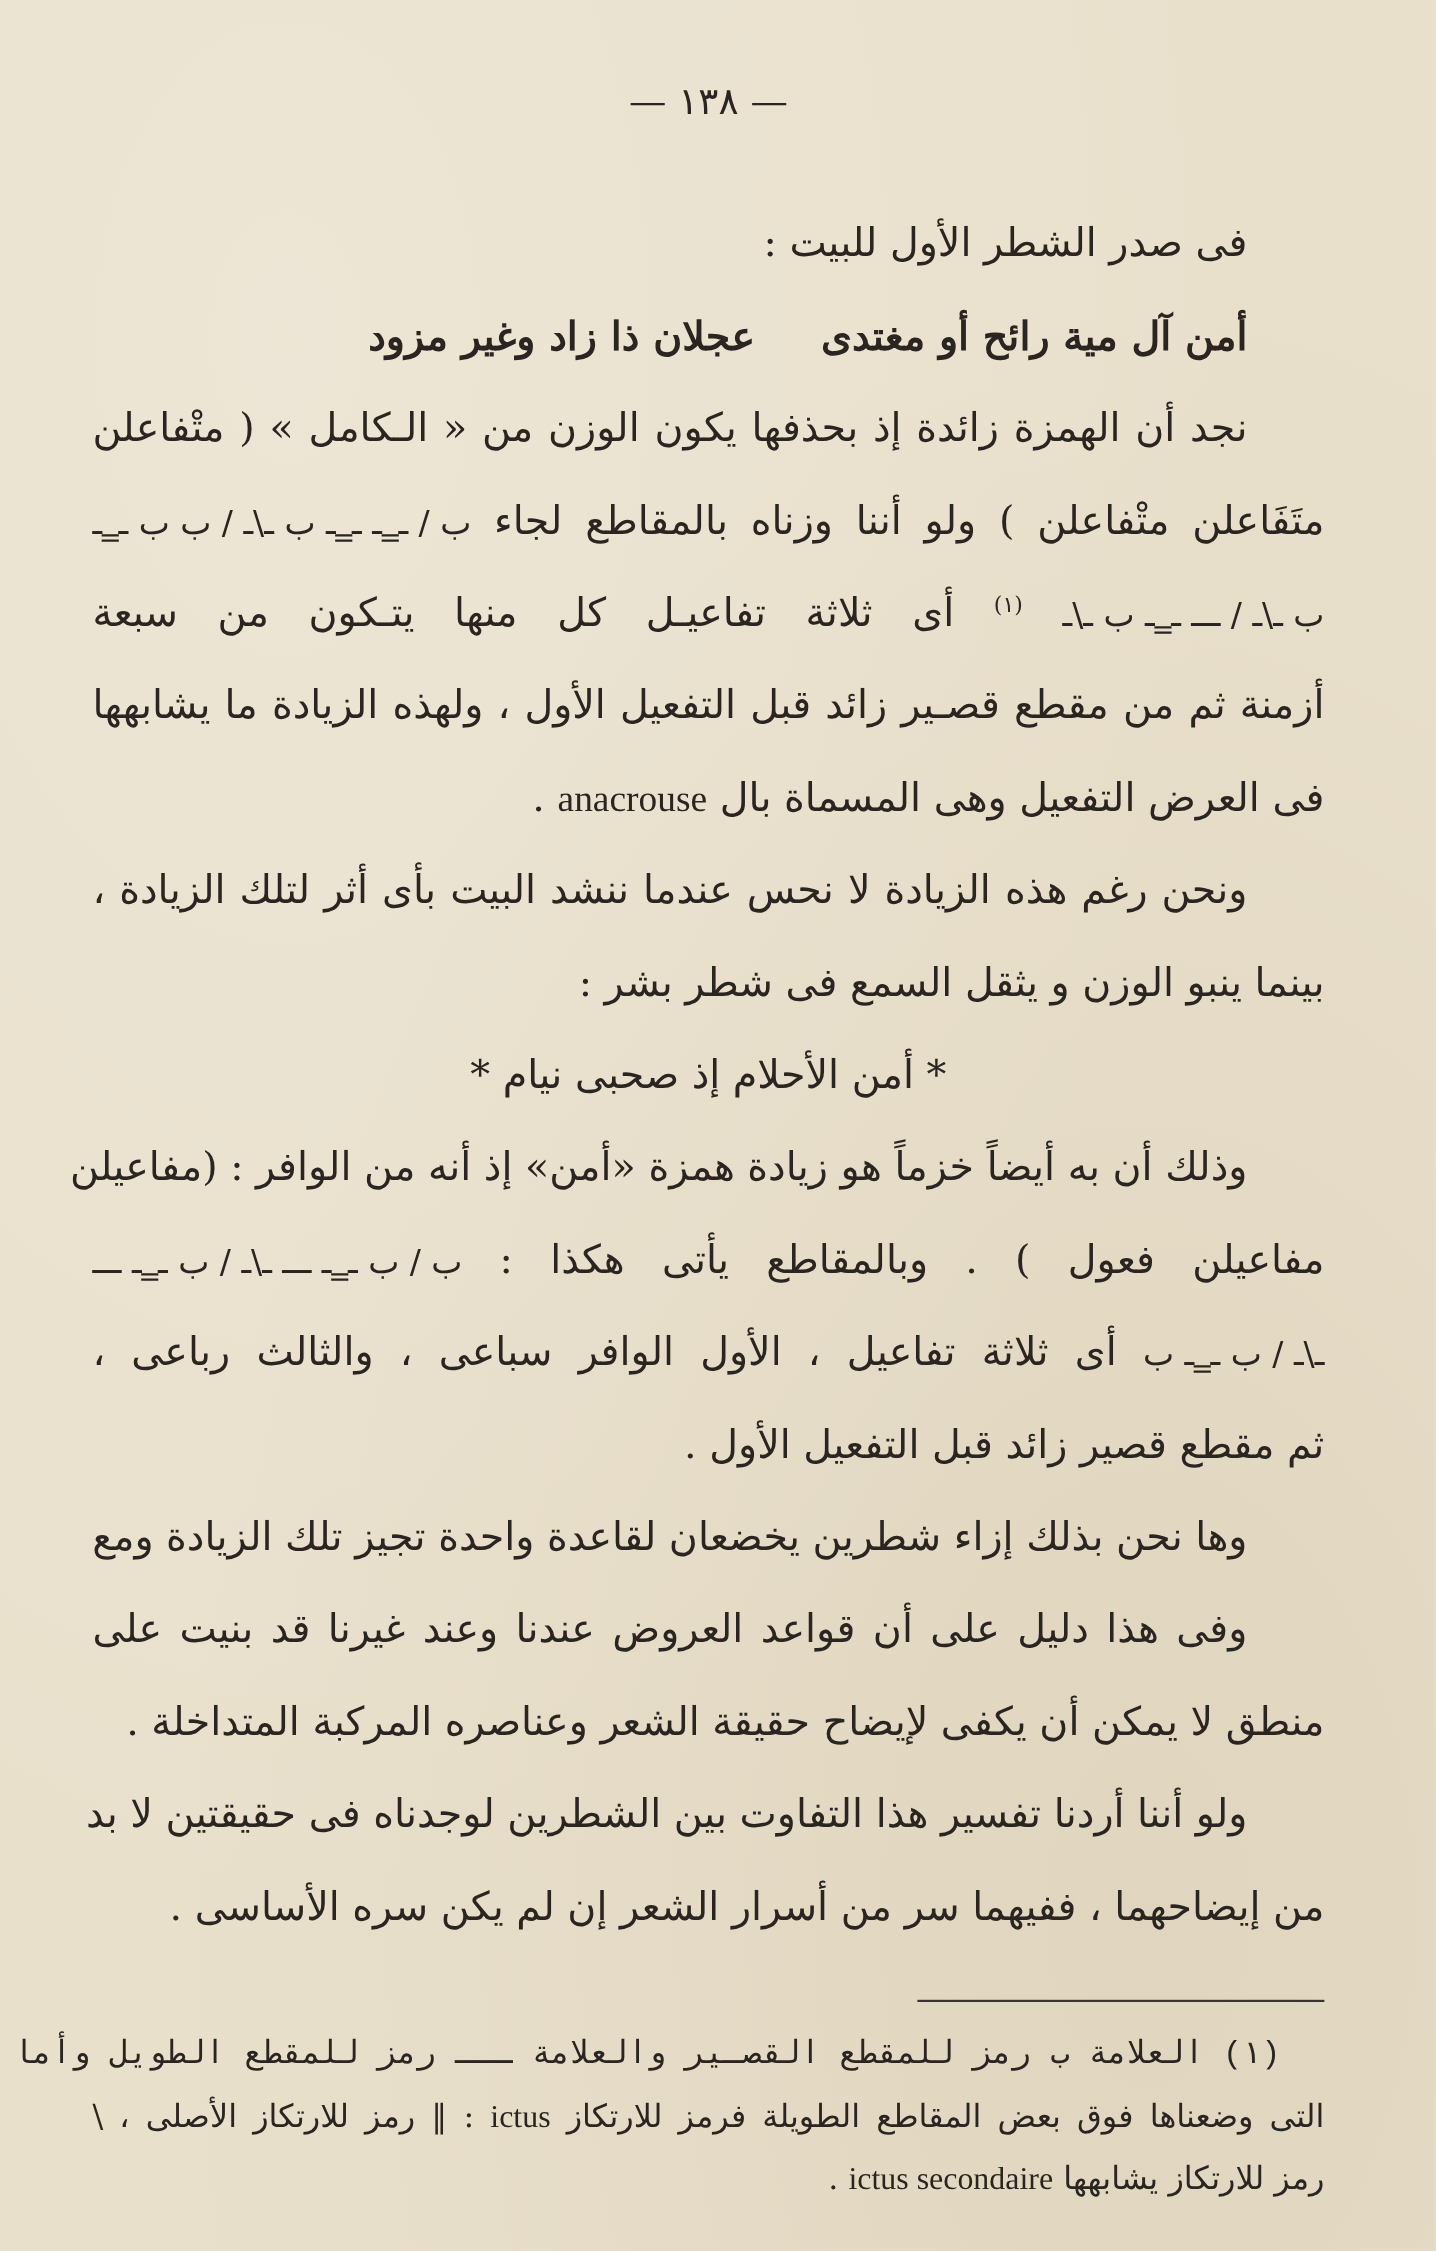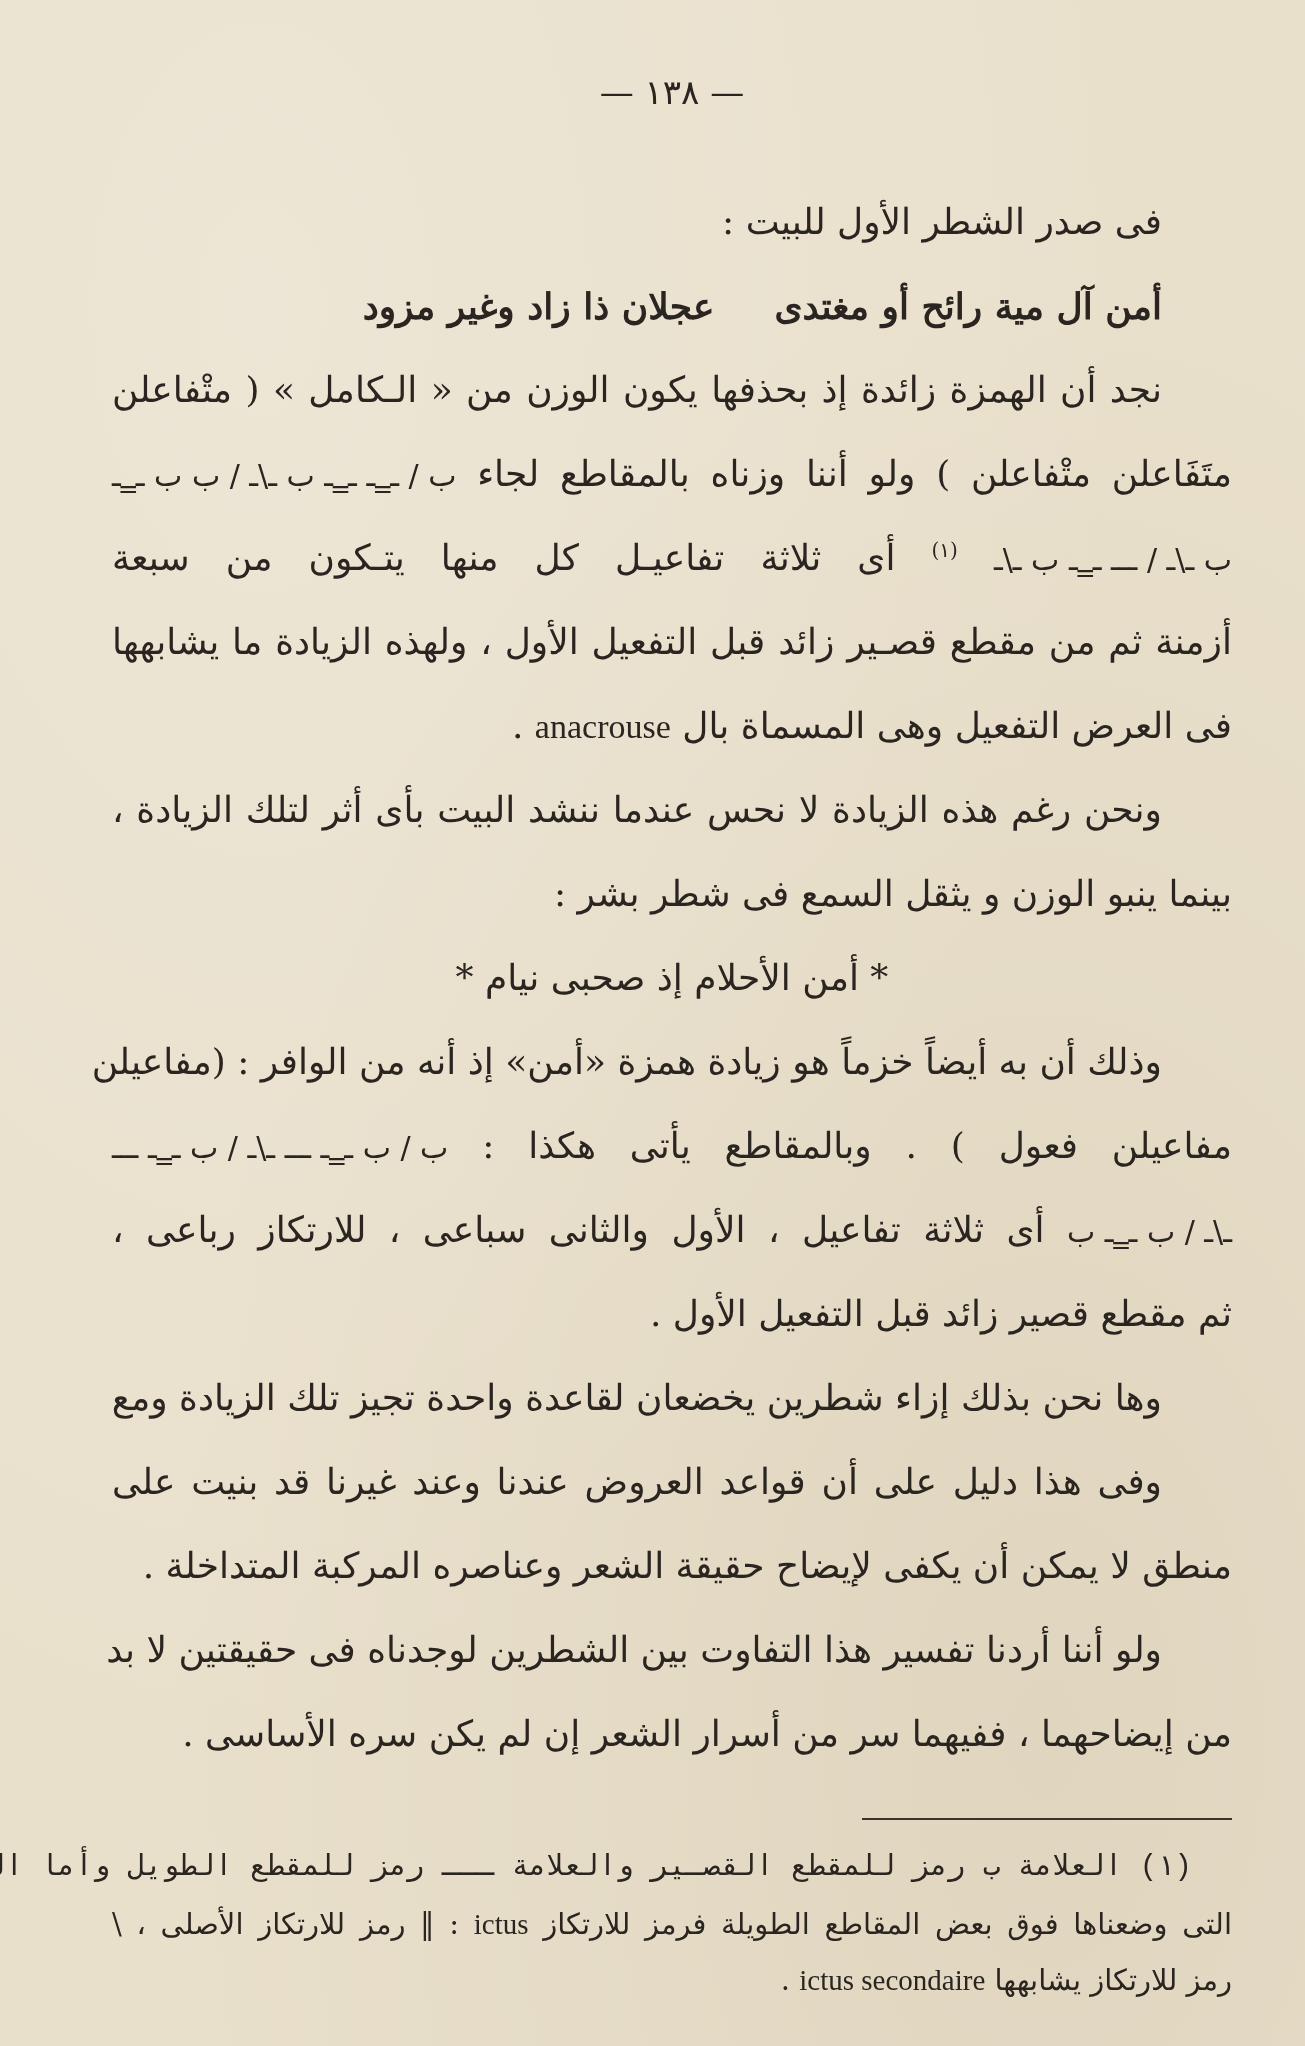--- a/index.html
+++ b/index.html
@@ -13,21 +13,21 @@
       background-image:
         radial-gradient(ellipse at 20% 15%, rgba(255,255,255,0.18), rgba(0,0,0,0) 60%),
         radial-gradient(ellipse at 80% 85%, rgba(160,140,100,0.12), rgba(0,0,0,0) 60%);
       font-family: "DejaVu Serif", "Liberation Serif", serif;
       color: #2a2520;
       position: relative;
       overflow: hidden;
     }
     .page {
       position: absolute;
-      left: 112px;
+      left: 84px;
       top: 0;
       width: 1120px;
       height: 2046px;
     }
     .page-number {
       position: absolute;
       top: 72px;
       left: 0;
       width: 1120px;
       text-align: center;
@@ -154,21 +154,21 @@
 
     <span class="line indent">وذلك أن به أيضاً خزماً هو زيادة همزة «أمن» إذ أنه من الوافر : (مفاعيلن</span>
 
     <span class="line">
       <span>مفاعيلن فعول ) . وبالمقاطع يأتى هكذا :</span>
       <span class="scansion">ب / ب ـ‗ـ ـــ ـ\ـ / ب ـ‗ـ ـــ</span>
     </span>
 
     <span class="line">
       <span class="scansion">ـ\ـ / ب ـ‗ـ ب</span>
-      <span>أى ثلاثة تفاعيل ، الأول والثانى سباعى ، للارتكاز رباعى ،</span>
+      <span>أى ثلاثة تفاعيل ، الأول الوافر سباعى ، والثالث رباعى ،</span>
     </span>
 
     <span class="line short">ثم مقطع قصير زائد قبل التفعيل الأول .</span>
 
     <span class="line indent">وها نحن بذلك إزاء شطرين يخضعان لقاعدة واحدة تجيز تلك الزيادة ومع</span>
 
     <span class="line indent">وفى هذا دليل على أن قواعد العروض عندنا وعند غيرنا قد بنيت على</span>
     <span class="line short">منطق لا يمكن أن يكفى لإيضاح حقيقة الشعر وعناصره المركبة المتداخلة .</span>
 
     <span class="line indent">ولو أننا أردنا تفسير هذا التفاوت بين الشطرين لوجدناه فى حقيقتين لا بد</span>

